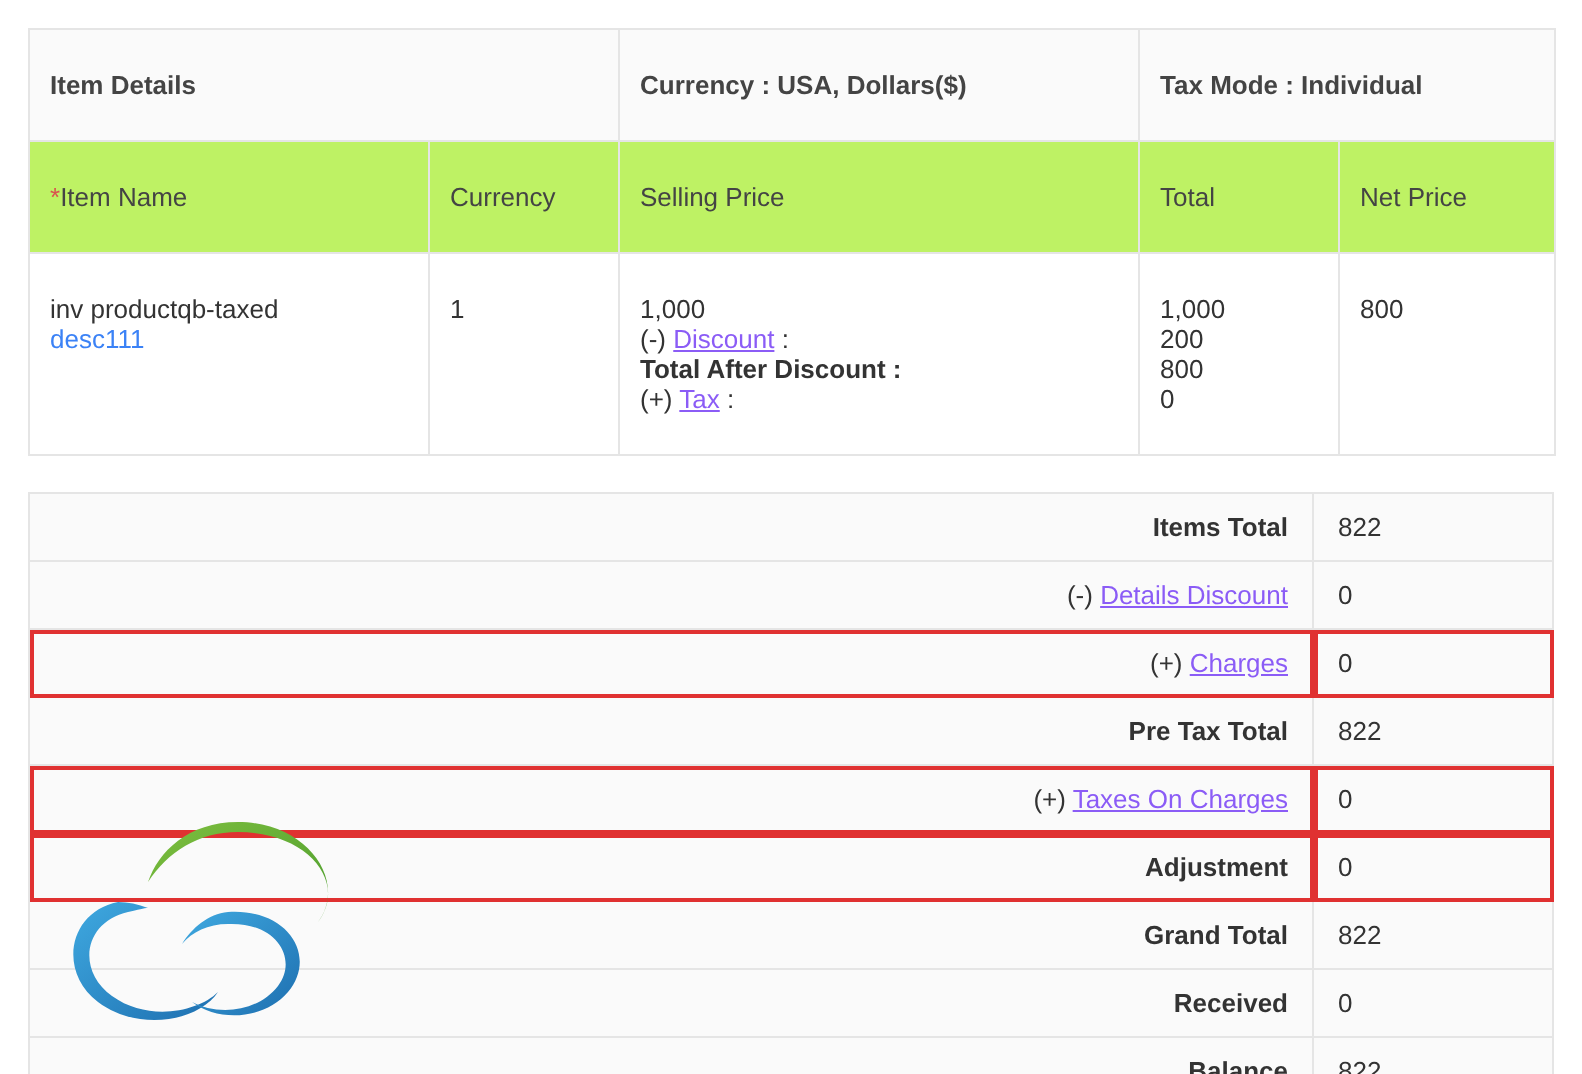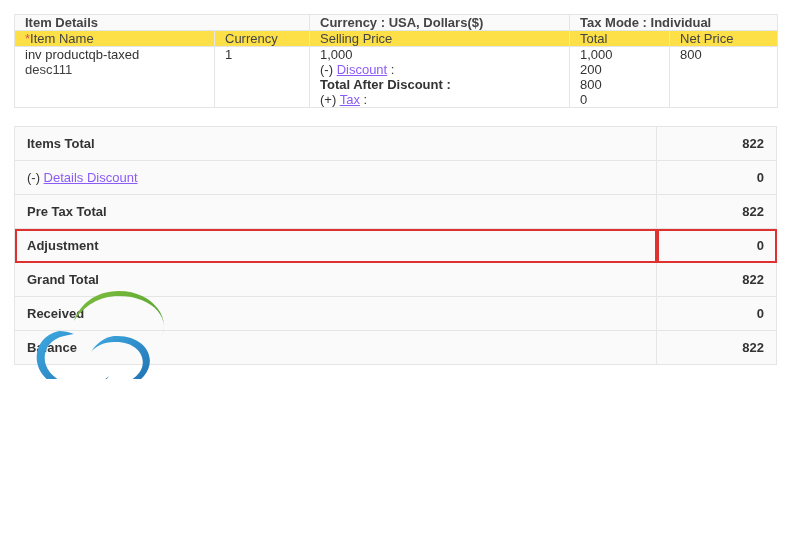--- a/index.html
+++ b/index.html
@@ -12,49 +12,49 @@
     background: #fff;
     width: 791px;
   }
   .tbl {
     width: 100%;
     border-collapse: collapse;
     table-layout: fixed;
   }
   .tbl td, .tbl th {
     border: 1px solid #e5e5e5;
-    padding: 0 10px;
+    padding: 20px 10px;
     text-align: left;
     vertical-align: top;
     font-weight: normal;
   }
-  .tbl th { background: #fde047; color: #444; }
+  .tbl th { background: #bef264; color: #444; }
   .hdr-row td { background: #fafafa; color: #444; font-weight: 600; }
   .req { color: #d9534f; }
   .link { color: #8b5cf6; }
   .col-itemname { width: 200px; }
   .col-qty { width: 95px; }
   .col-sell { width: 260px; }
   .col-total { width: 100px; }
   .col-net { width: 108px; }
   .rnum { text-align: right; white-space: pre-line; }
   .bold { font-weight: 600; }
-  .desc { color: #404040; }
+  .desc { color: #3b82f6; }
   .summary-wrap { margin-top: 18px; position: relative; }
   .summary {
     width: 100%;
     border-collapse: collapse;
   }
   .summary td {
     border: 1px solid #e5e5e5;
     padding: 9px 12px;
     background: #fafafa;
   }
-  .summary td.label { }
-  .summary td.val { text-align: right; width: 120px; font-weight: bold; }
+  .summary td.label { text-align: right; }
+  .summary td.val { width: 120px; }
   .summary .hl td.label, .summary .hl td.val { outline: 2px solid #e03131; outline-offset: -2px; }
   .logo {
     position: absolute;
     left: 10px;
     top: 160px;
     width: 160px;
     height: 120px;
     pointer-events: none;
   }
 </style>
@@ -127,23 +127,31 @@
   <table class="summary">
     <tbody>
         <tr>
       <td class="label"><span class="bold">Items Total</span></td>
       <td class="val">822</td>
     </tr>
     <tr>
       <td class="label"><span>(-) </span><a href="#" class="link">Details Discount</a></td>
       <td class="val">0</td>
     </tr>
+    <tr class="hl">
+      <td class="label"><span>(+) </span><a href="#" class="link">Charges</a></td>
+      <td class="val">0</td>
+    </tr>
     <tr>
       <td class="label"><span class="bold">Pre Tax Total</span></td>
       <td class="val">822</td>
+    </tr>
+    <tr class="hl">
+      <td class="label"><span>(+)  </span><a href="#" class="link">Taxes On Charges</a></td>
+      <td class="val">0</td>
     </tr>
     <tr class="hl">
       <td class="label"><span class="bold">Adjustment</span></td>
       <td class="val">0</td>
     </tr>
     <tr>
       <td class="label"><span class="bold">Grand Total</span></td>
       <td class="val">822</td>
     </tr>
     <tr>

